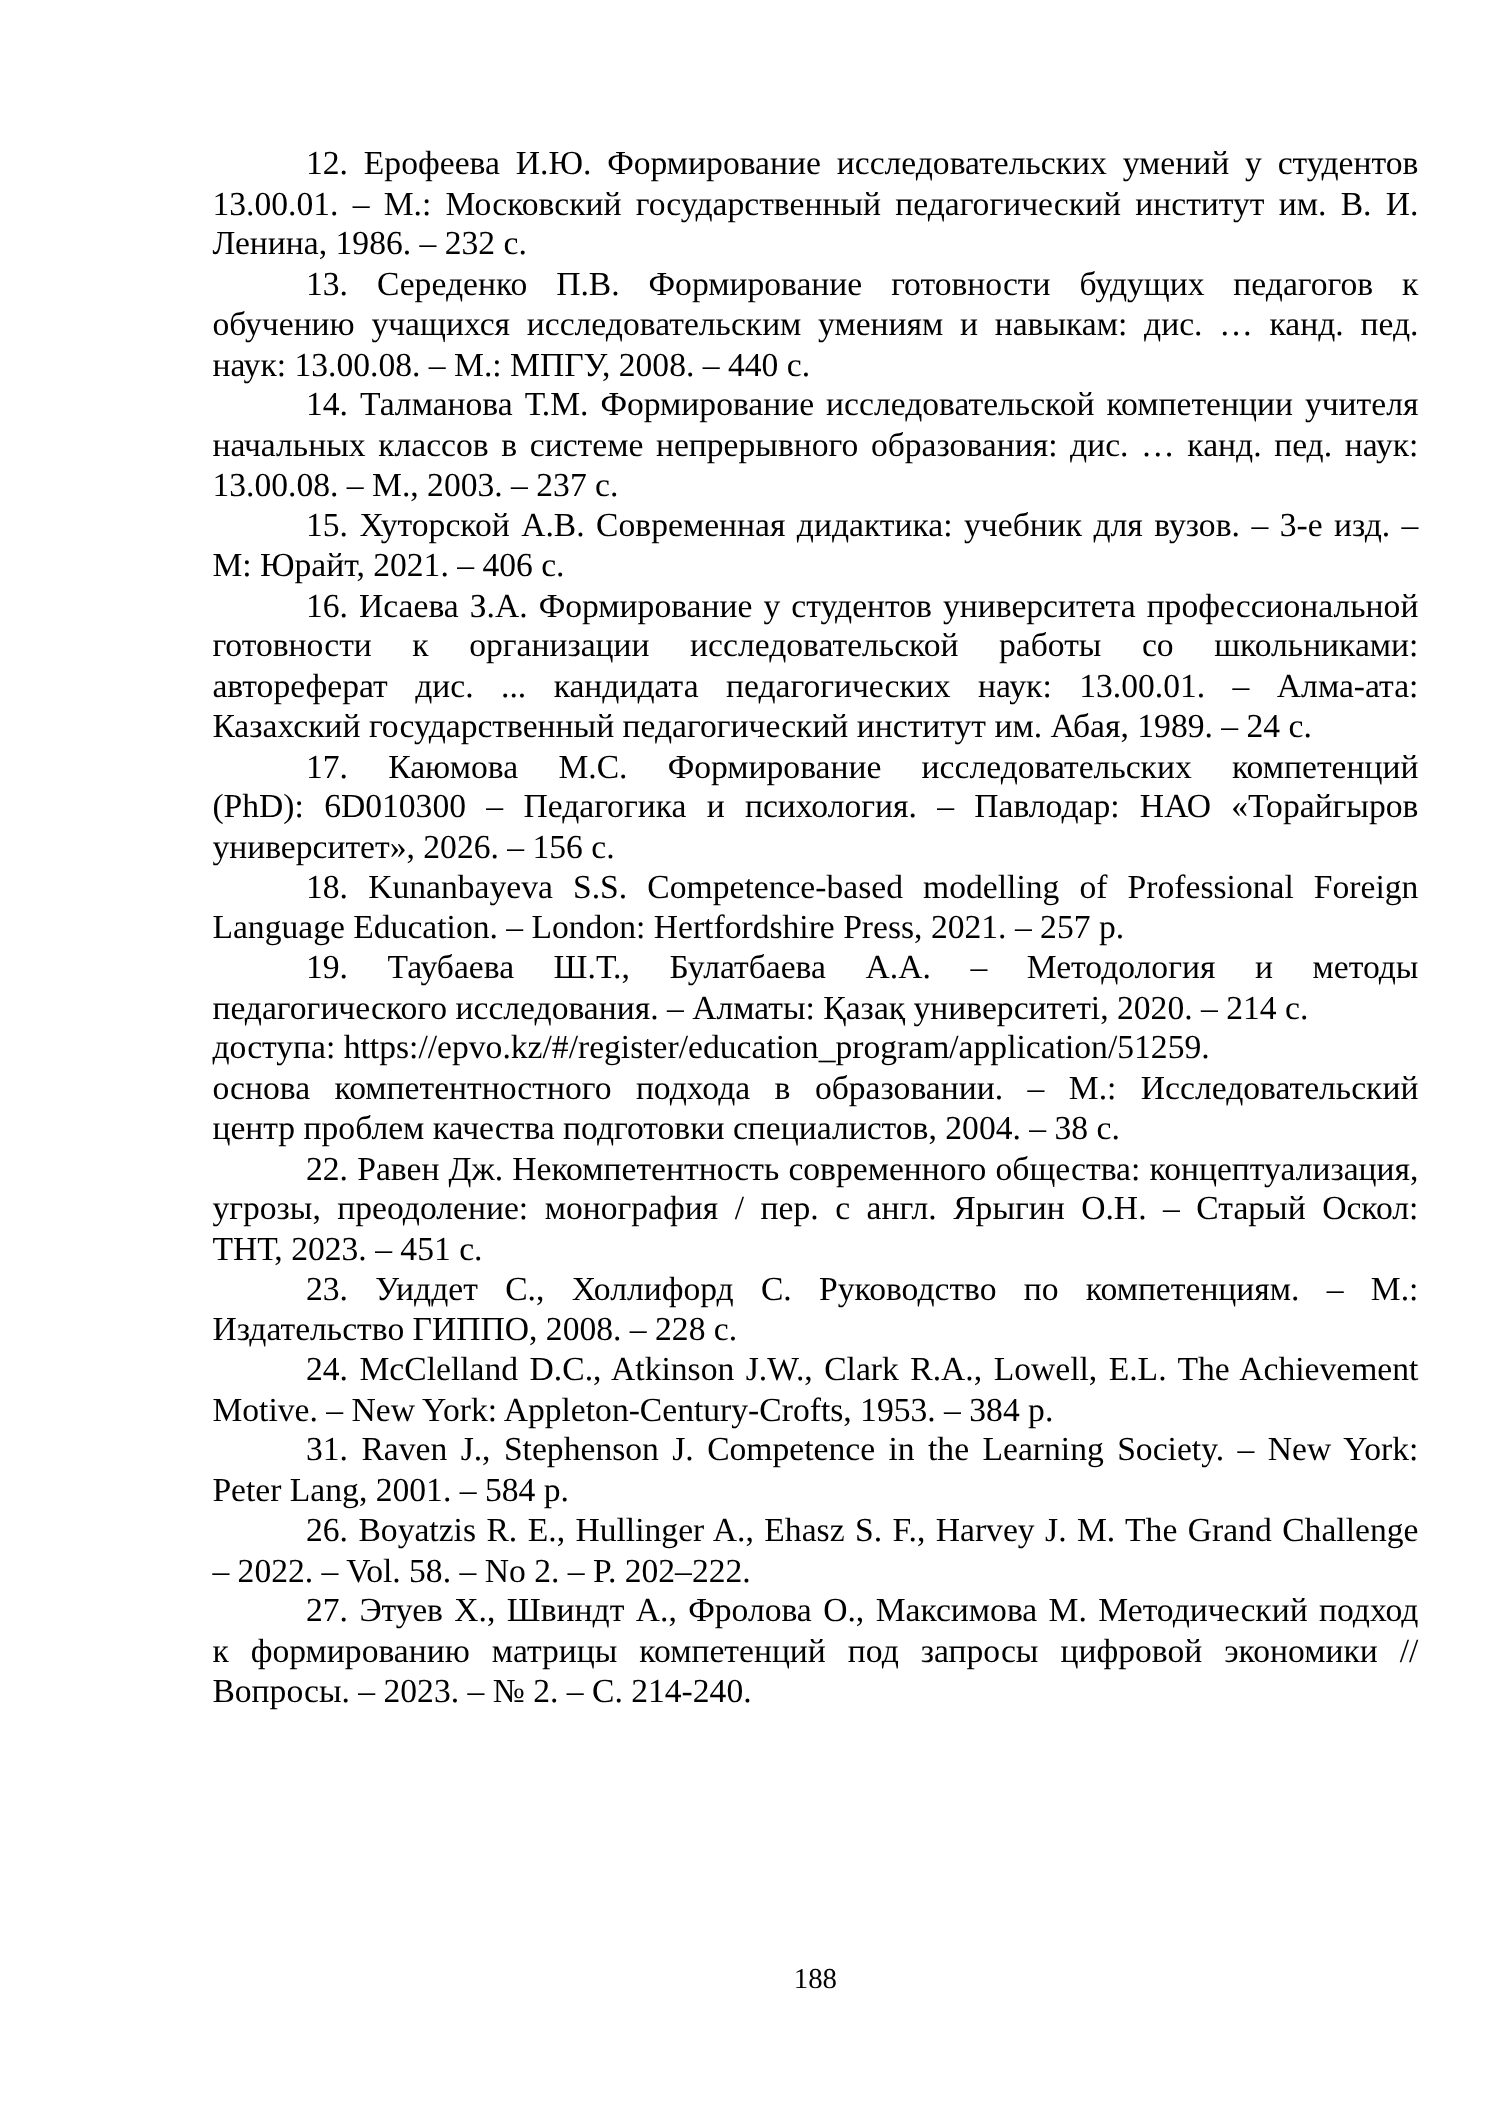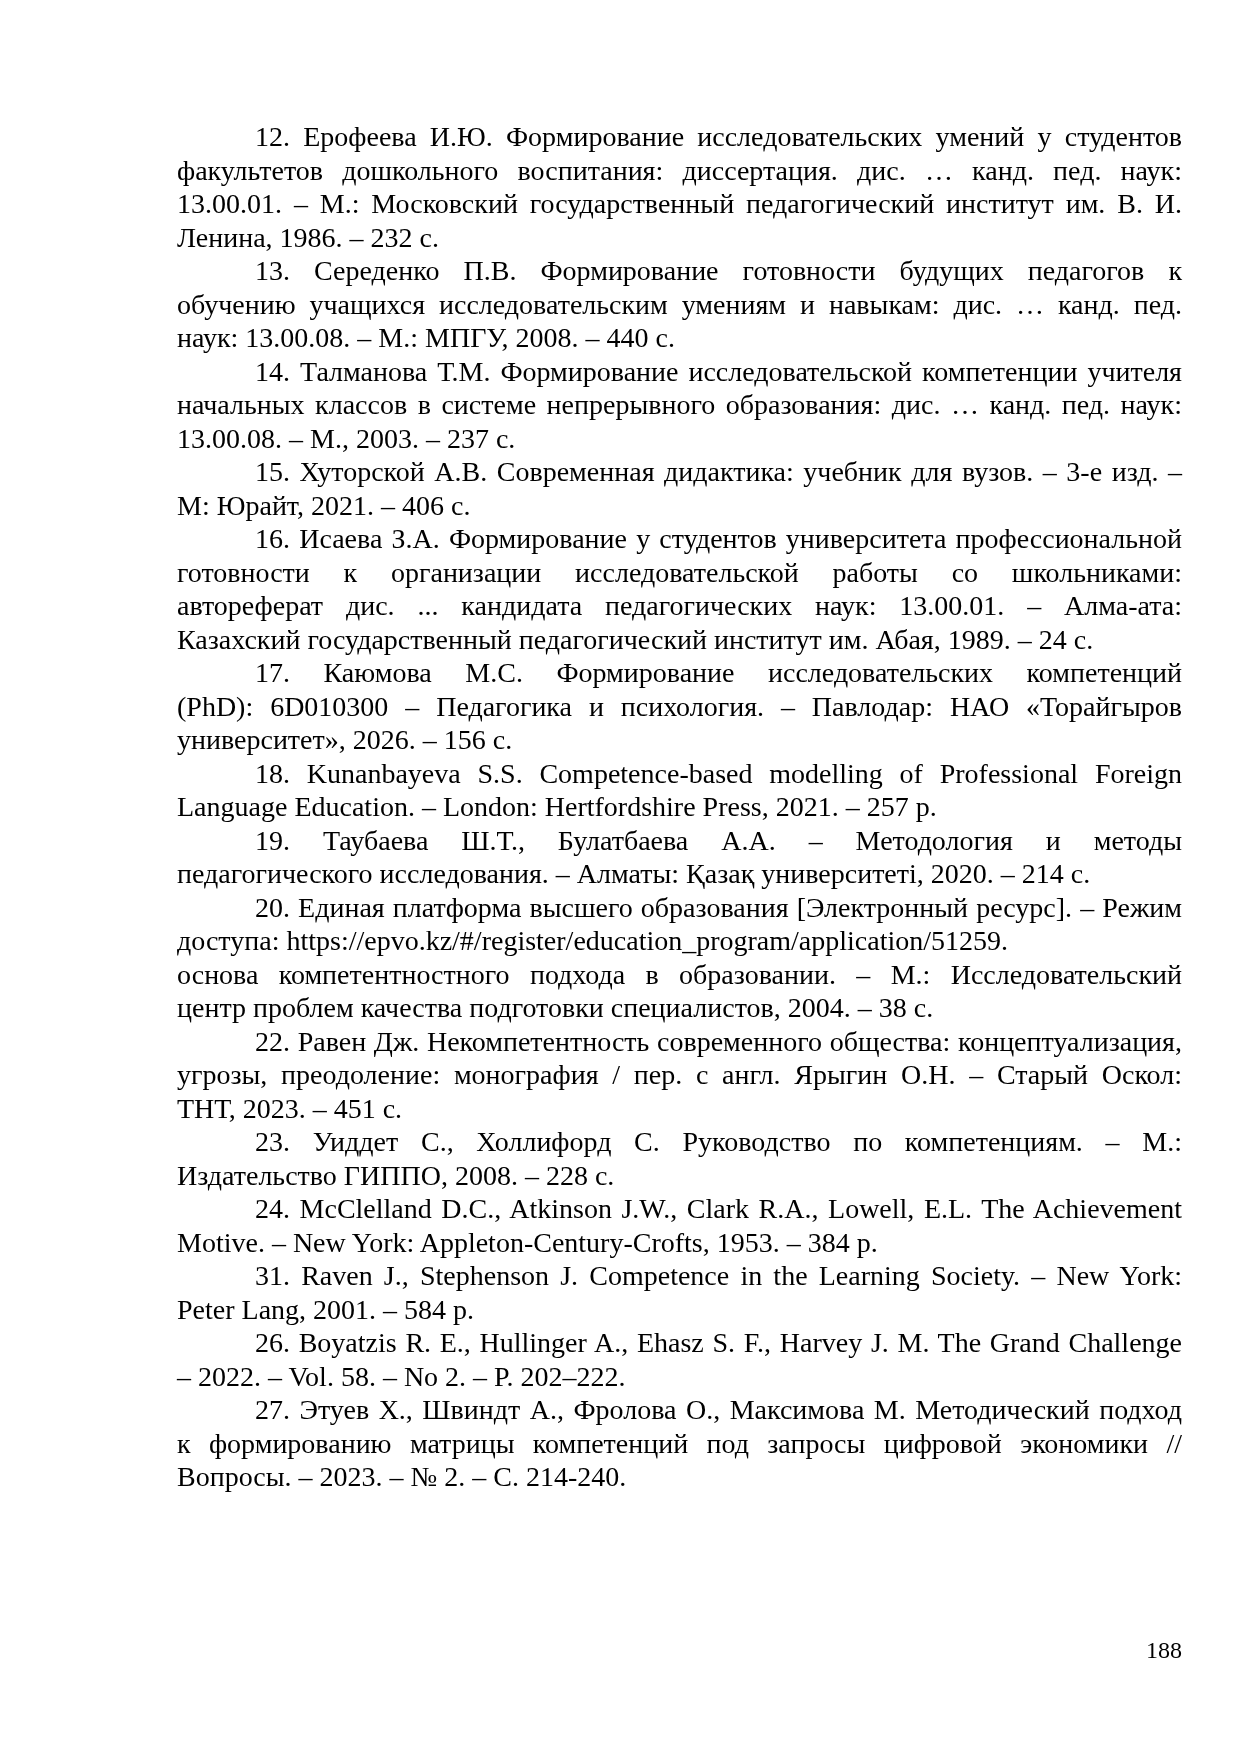--- a/index.html
+++ b/index.html
@@ -32,33 +32,32 @@
     text-indent: 78px;
   }
   .ref .line.last {
     text-align-last: left;
   }
   .footer {
     position: absolute;
     left: 177px;
     top: 1636px;
     width: 1005px;
-    text-align: right;
+    text-align: center;
     font-size: 24px;
     line-height: 28px;
   }
 </style>
 </head>
 <body>
 
 <div class="page">
   <div class="textblock">
       <div class="ref">
         <div class="line first">12. Ерофеева И.Ю. Формирование исследовательских умений у студентов</div>
-        <div class="line">факультетов дошкольного воспитания: диссертация. дис. … канд. пед. наук:</div>
         <div class="line">13.00.01. – М.: Московский государственный педагогический институт им. В. И.</div>
         <div class="line last">Ленина, 1986. – 232 с.</div>
       </div>
       <div class="ref">
         <div class="line first">13. Середенко П.В. Формирование готовности будущих педагогов к</div>
         <div class="line">обучению учащихся исследовательским умениям и навыкам: дис. … канд. пед.</div>
         <div class="line last">наук: 13.00.08. – М.: МПГУ, 2008. – 440 с.</div>
       </div>
       <div class="ref">
         <div class="line first">14. Талманова Т.М. Формирование исследовательской компетенции учителя</div>
@@ -82,21 +81,20 @@
       </div>
       <div class="ref">
         <div class="line first">18. Kunanbayeva S.S. Competence-based modelling of Professional Foreign</div>
         <div class="line last">Language Education. – London: Hertfordshire Press, 2021. – 257 p.</div>
       </div>
       <div class="ref">
         <div class="line first">19. Таубаева Ш.Т., Булатбаева А.А. – Методология и методы</div>
         <div class="line last">педагогического исследования. – Алматы: Қазақ университеті, 2020. – 214 с.</div>
       </div>
       <div class="ref">
-        <div class="line first">20. Единая платформа высшего образования [Электронный ресурс]. – Режим</div>
         <div class="line last">доступа: https://epvo.kz/#/register/education_program/application/51259.</div>
       </div>
       <div class="ref">
         <div class="line">основа компетентностного подхода в образовании. – М.: Исследовательский</div>
         <div class="line last">центр проблем качества подготовки специалистов, 2004. – 38 с.</div>
       </div>
       <div class="ref">
         <div class="line first">22. Равен Дж. Некомпетентность современного общества: концептуализация,</div>
         <div class="line">угрозы, преодоление: монография / пер. с англ. Ярыгин О.Н. – Старый Оскол:</div>
         <div class="line last">ТНТ, 2023. – 451 с.</div>

